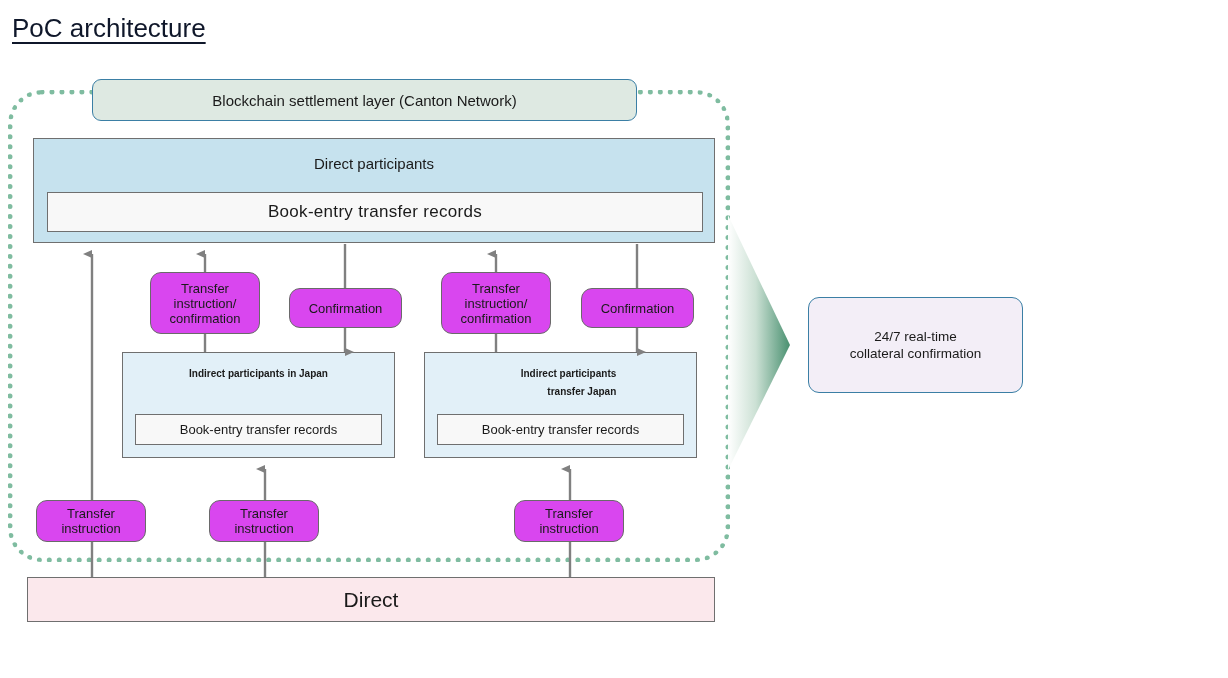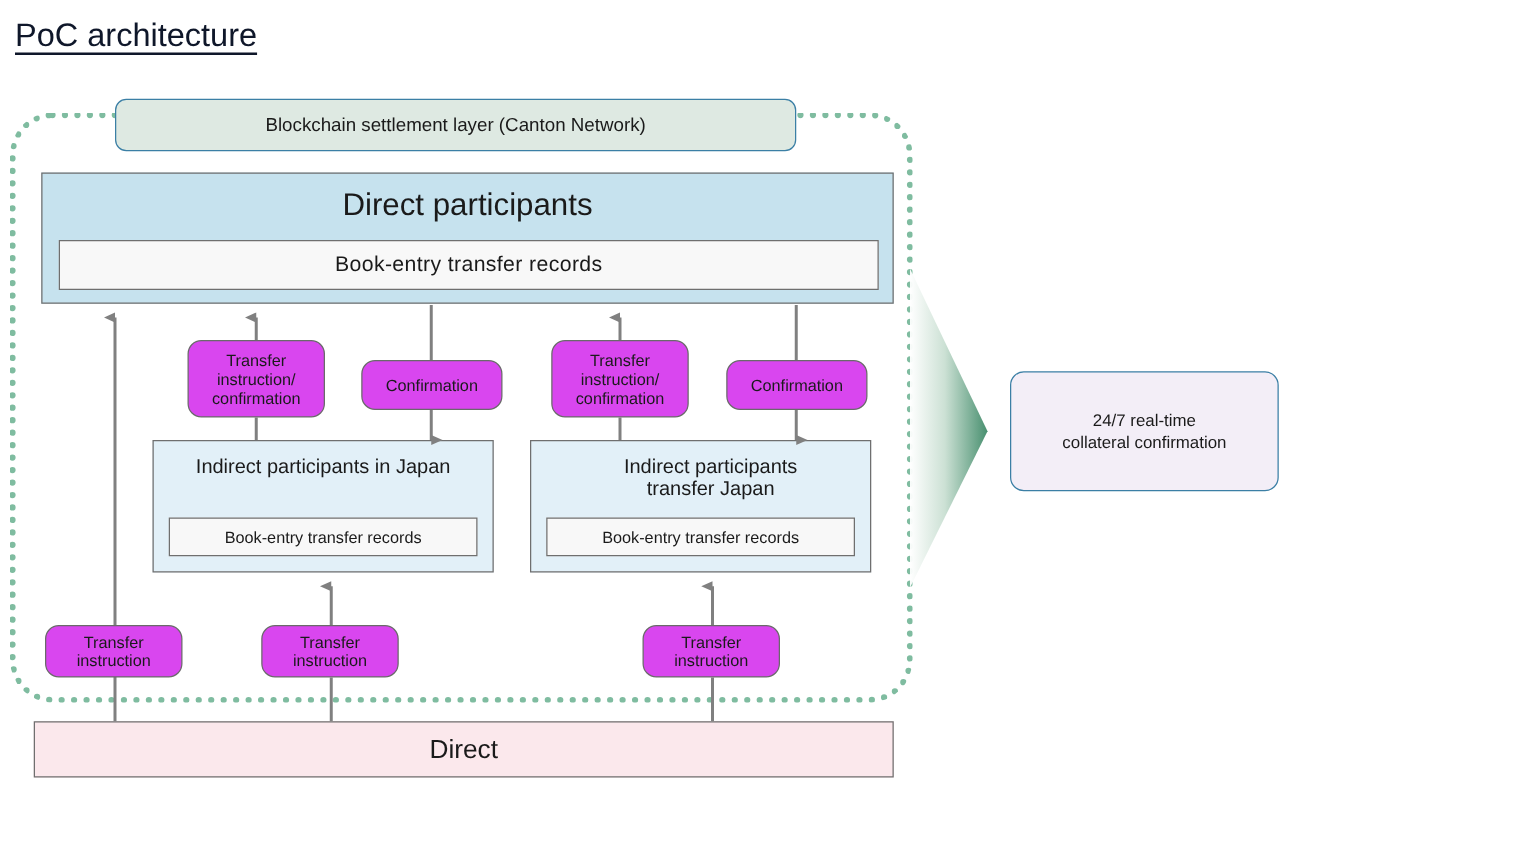--- a/index.html
+++ b/index.html
@@ -51,21 +51,21 @@
     background: transparent;
   }
 
   
   .box {
     position: absolute;
     box-sizing: border-box;
     display: flex;
     align-items: center;
     justify-content: center;
-    text-align: center;
+    text-align: right;
   }
 
   .blockchain-layer {
     left: 92px;
     top: 79px;
     width: 545px;
     height: 42px;
     background: #dee9e2;
     border: 1.4px solid #3b7fa5;
     border-radius: 9px;
@@ -77,21 +77,21 @@
     left: 33px;
     top: 138px;
     width: 682px;
     height: 105px;
     background: #c6e2ee;
     border: 1.4px solid #6f6f6f;
     flex-direction: column;
     justify-content: flex-start;
   }
   .direct-participants .dp-title {
-    font-size: 25px;
+    font-size: 15px;
     line-height: 24px;
     margin-top: 13px;
     color: #1a1a1a;
   }
   .dp-record {
     position: absolute;
     left: 13px;
     top: 53px;
     width: 656px;
     height: 40px;
@@ -121,24 +121,25 @@
   .ti-conf-right { left: 441px; top: 272px; width: 110px; height: 62px; }
   .conf-right    { left: 581px; top: 288px; width: 113px; height: 40px; }
 
   .indirect {
     background: #e2f0f8;
     border: 1.4px solid #6f6f6f;
     flex-direction: column;
     justify-content: flex-start;
   }
   .indirect .ind-title {
-    font-size: 16px;
+    font-size: 10px;
     line-height: 18px;
     margin-top: 12px;
     padding: 0 8px;
+    font-weight: bold;
   }
   .indirect .ind-record {
     position: absolute;
     left: 12px;
     bottom: 12px;
     width: calc(100% - 24px);
     height: 31px;
     background: #f8f8f8;
     border: 1.4px solid #6f6f6f;
     box-sizing: border-box;

